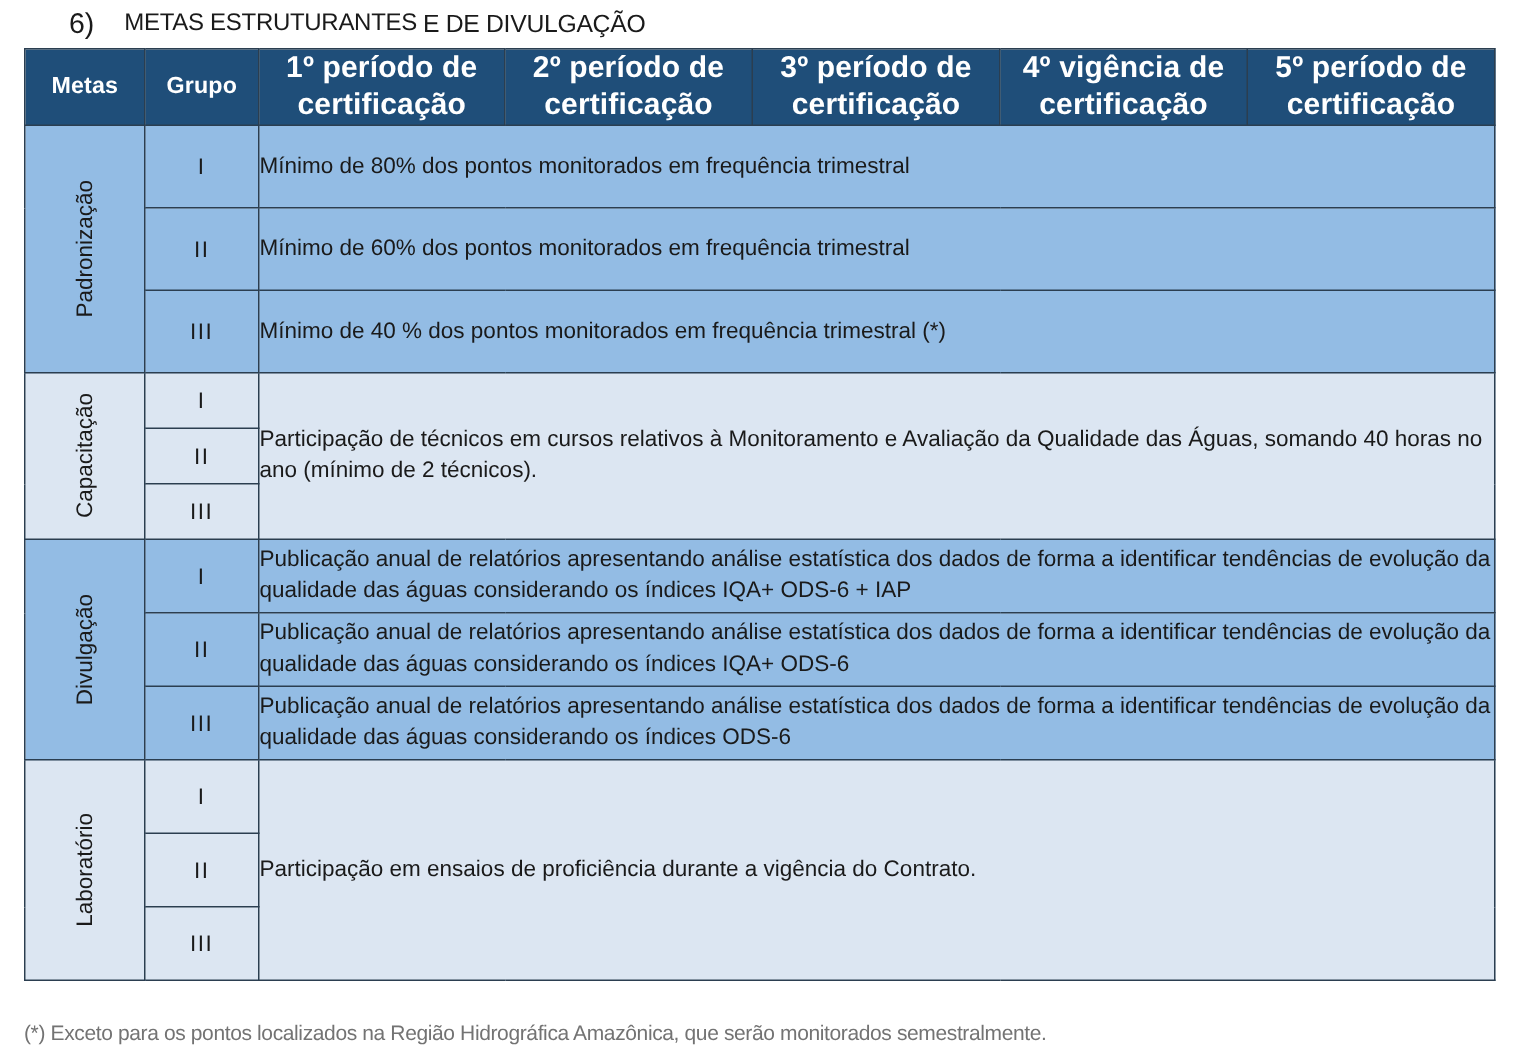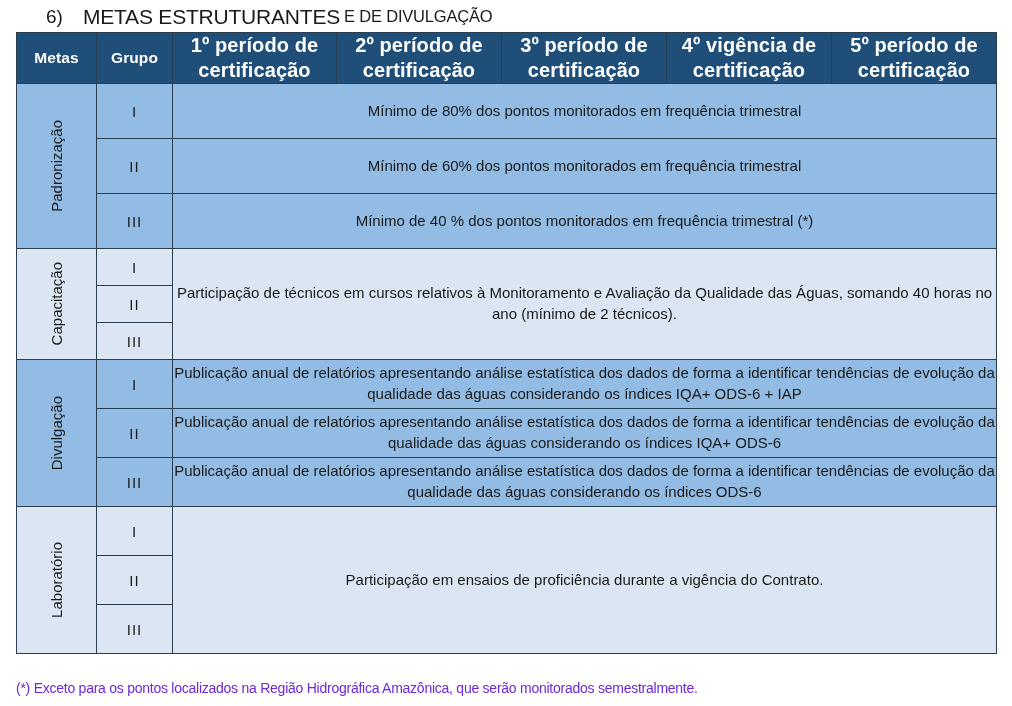--- a/index.html
+++ b/index.html
@@ -32,21 +32,21 @@
     align-items: center;
     white-space: nowrap;
   }
   .title-num {
     font-size: 19px;
     line-height: 1;
     color: #1a1a1a;
     letter-spacing: 0px;
   }
   .title-main {
-    font-size: 21px;
+    font-size: 16px;
     line-height: 1;
     color: #1a1a1a;
     margin-left: 20px;
     letter-spacing: -0.2px;
   }
   .title-small {
     font-size: 16.5px;
     line-height: 1;
     color: #1a1a1a;
     margin-left: 4px;
@@ -105,42 +105,41 @@
   }
 
   td.grupo {
     text-align: center;
     font-size: 15px;
     color: #1a1a1a;
     letter-spacing: 1px;
   }
 
   td.content {
-    text-align: center;
     font-size: 15px;
     color: #1a1a1a;
     line-height: 1.38;
     padding: 6px 10px;
   }
 
   
   .fill-mid { background: #93bce4; }
   .fill-light { background: #dce6f2; }
 
   
   .thin-div { border-top: 1.1px solid #3a4d5e; }
 
   
   .footnote {
     position: absolute;
     left: 16px;
     top: 679px;
     width: 980px;
     font-size: 14px;
-    color: #6d28d9;
+    color: #737373;
     line-height: 1.3;
     white-space: nowrap;
     letter-spacing: -0.25px;
   }
 </style>
 </head>
 <body>
 
 <div class="page">
 

